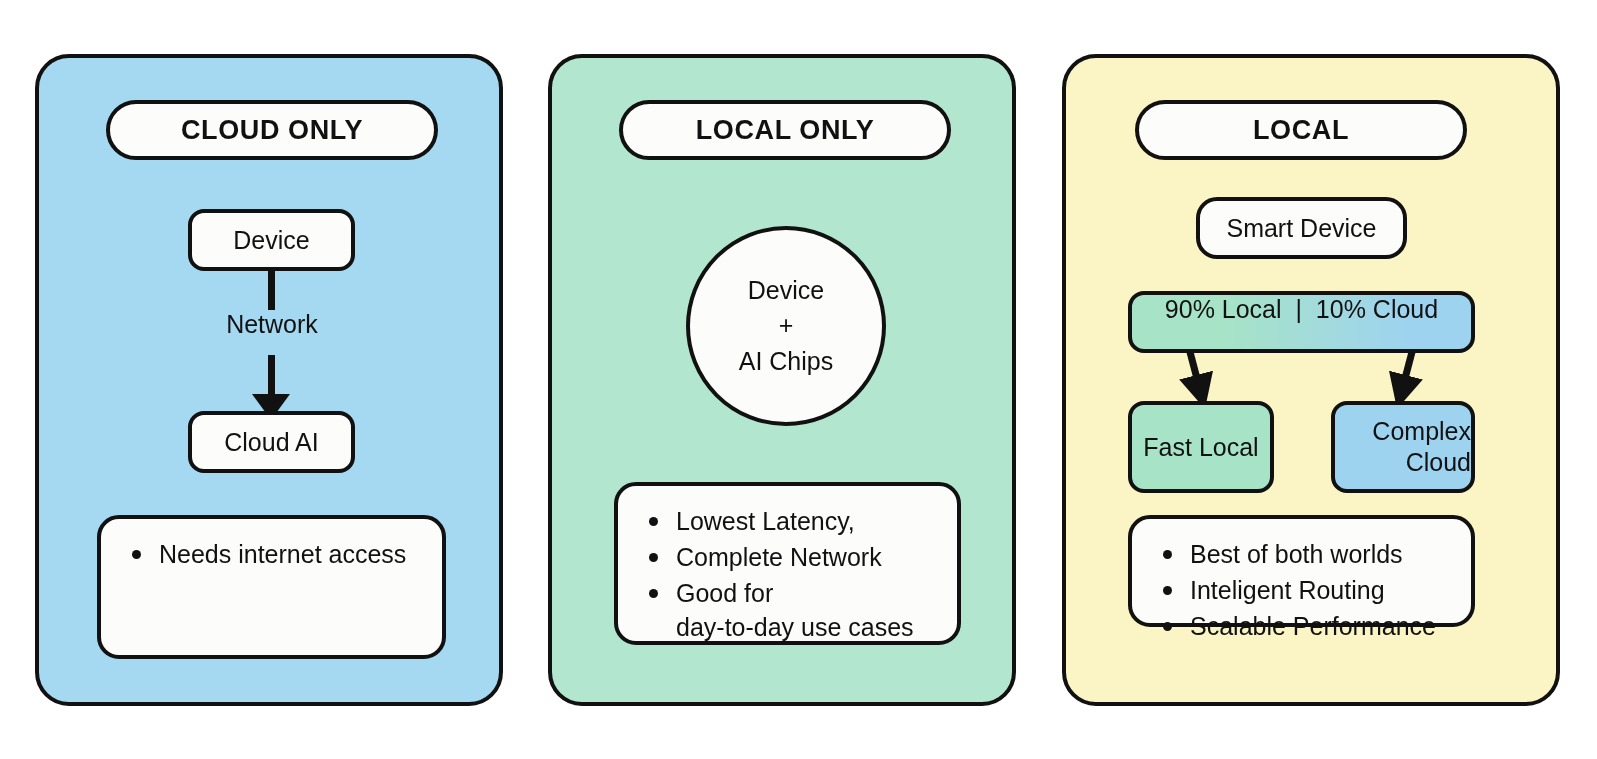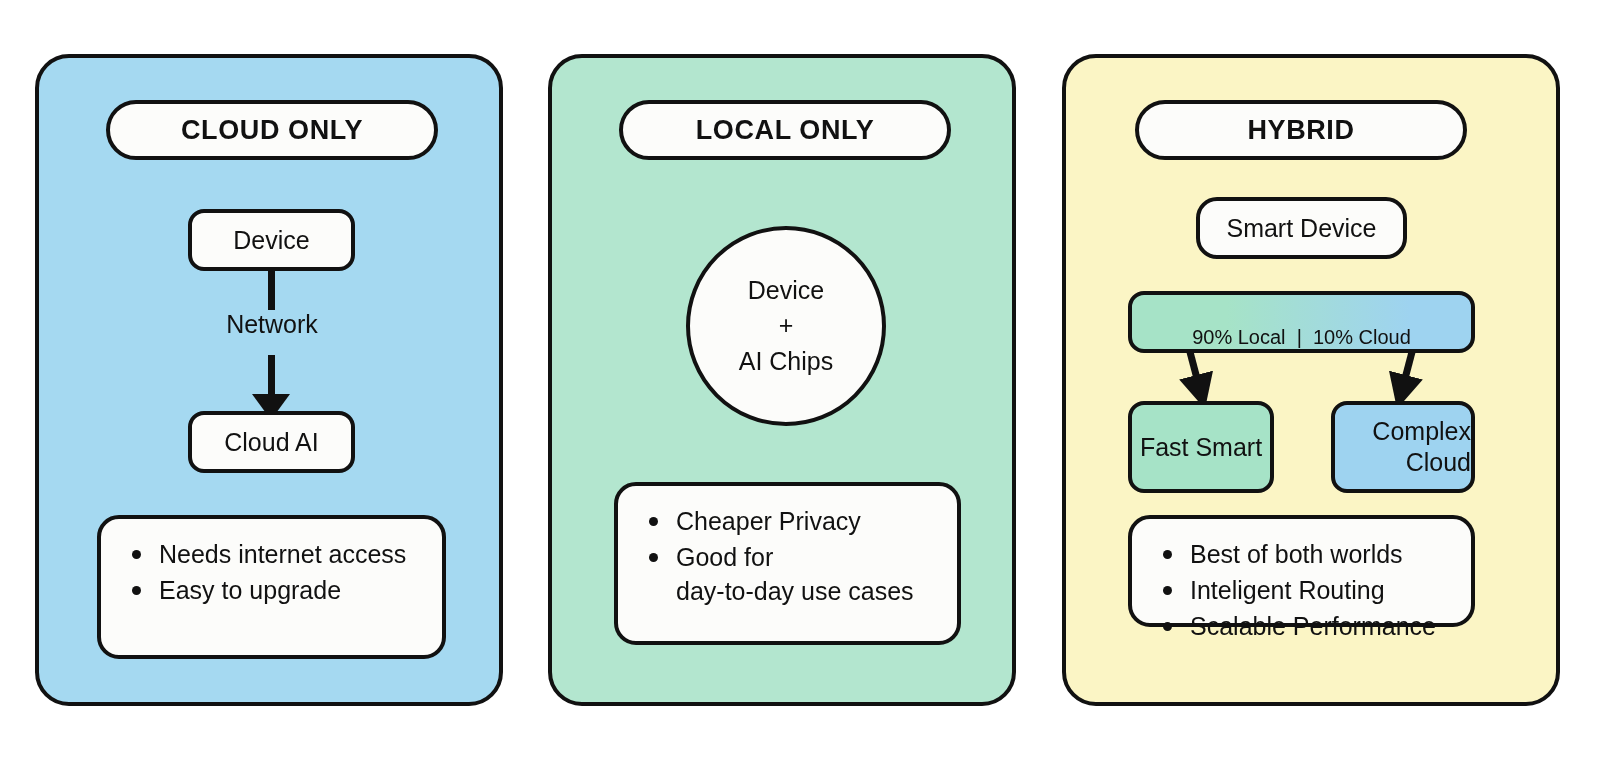--- a/index.html
+++ b/index.html
@@ -130,23 +130,23 @@
     left: 130px; top: 139px; width: 211px; height: 62px; border-radius: 21px;
   }
   #node-split {
     position: absolute;
     left: 62px; top: 233px; width: 347px; height: 62px;
     background: linear-gradient(to right, #A6E3C7 0%, #A6E3C7 28%, #9ED3F0 82%, #9ED3F0 100%);
     border: 4px solid #111111;
     border-radius: 16px;
     box-sizing: border-box;
     display: flex;
-    align-items: flex-end;
+    align-items: flex-start;
     justify-content: center;
-    font-size: 20px;
+    font-size: 25px;
     white-space: pre;
   }
   #node-fast-local {
     position: absolute;
     left: 62px; top: 343px; width: 146px; height: 92px;
     background: #A6E3C7;
     border: 4px solid #111111;
     border-radius: 16px;
     box-sizing: border-box;
     display: flex; align-items: center; justify-content: center;
@@ -226,50 +226,50 @@
     <div class="connector" id="conn-lower"></div>
     <div class="arrowhead"></div>
 
     <div class="node-box" id="node-cloud-ai">
       <span>Cloud AI</span>
     </div>
 
     <div class="bullet-box">
       <ul class="bullet-list">
         <li>Needs internet access</li>
-        <li>Easy to upgrade</li>
       </ul>
     </div>
   </div>
 
   <div class="panel" id="panel-local">
 
     <div class="title-pill">
       <span>LOCAL ONLY</span>
     </div>
 
     <div id="node-circle">
       <span>Device</span>
       <span>+</span>
       <span>AI Chips</span>
     </div>
 
     <div class="bullet-box">
       <ul class="bullet-list">
-        <li>Cheaper Privacy</li>
+        <li>Lowest Latency,</li>
+        <li>Complete Network</li>
         <li>Good for
 day-to-day use cases</li>
       </ul>
     </div>
   </div>
 
   <div class="panel" id="panel-hybrid">
 
     <div class="title-pill">
-      <span>HYBRID</span>
+      <span>LOCAL</span>
     </div>
 
     <div class="node-box" id="node-smart-device">
       <span>Smart Device</span>
     </div>
 
     <div id="node-split">
       <span>90% Local  |  10% Cloud</span>
     </div>
 
@@ -277,21 +277,21 @@
       <defs>
         <marker id="ah" markerWidth="5" markerHeight="5" refX="2.2" refY="2.5" orient="auto" markerUnits="strokeWidth">
           <path d="M0,0 L5,2.5 L0,5 z" fill="#111111"></path>
         </marker>
       </defs>
       <path d="M 62 2 L 72 40" stroke="#111111" stroke-width="7" fill="none" marker-end="url(#ah)"></path>
       <path d="M 284 2 L 274 40" stroke="#111111" stroke-width="7" fill="none" marker-end="url(#ah)"></path>
     </svg>
 
     <div id="node-fast-local">
-      <span>Fast Smart</span>
+      <span>Fast Local</span>
     </div>
 
     <div id="node-complex-cloud">
       <span>Complex</span>
       <span>Cloud</span>
     </div>
 
     <div class="bullet-box">
       <ul class="bullet-list">
         <li>Best of both worlds</li>

